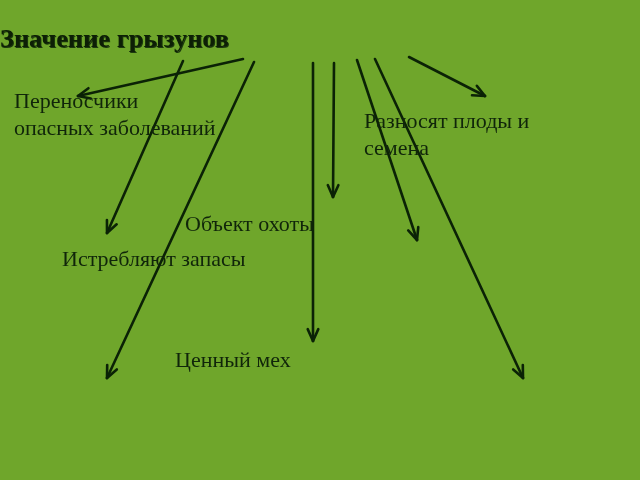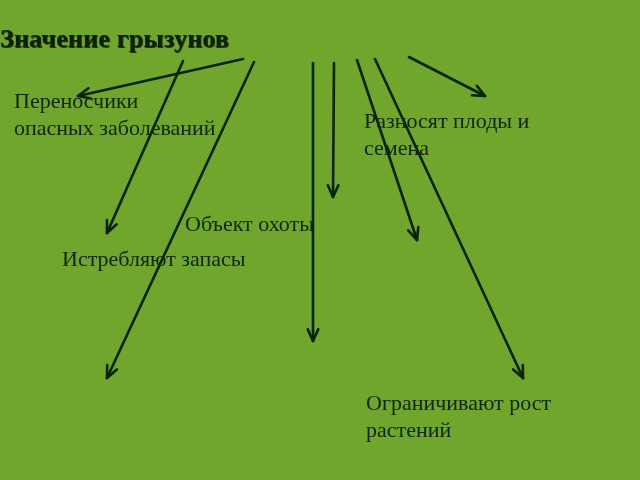--- a/index.html
+++ b/index.html
@@ -105,16 +105,15 @@
     </svg>
 
   <div class="slide-title">Значение грызунов</div>
 
   <div class="node n-carriers">Переносчики
 опасных заболеваний</div>
   <div class="node n-spread">Разносят плоды и
 семена</div>
   <div class="node n-hunting">Объект охоты</div>
   <div class="node n-destroy">Истребляют запасы</div>
-  <div class="node n-limit">Ограничивают рост
-растений</div>
+  <div class="node n-fur">Ценный мех</div>
 
 </div>
 
 </body></html>

